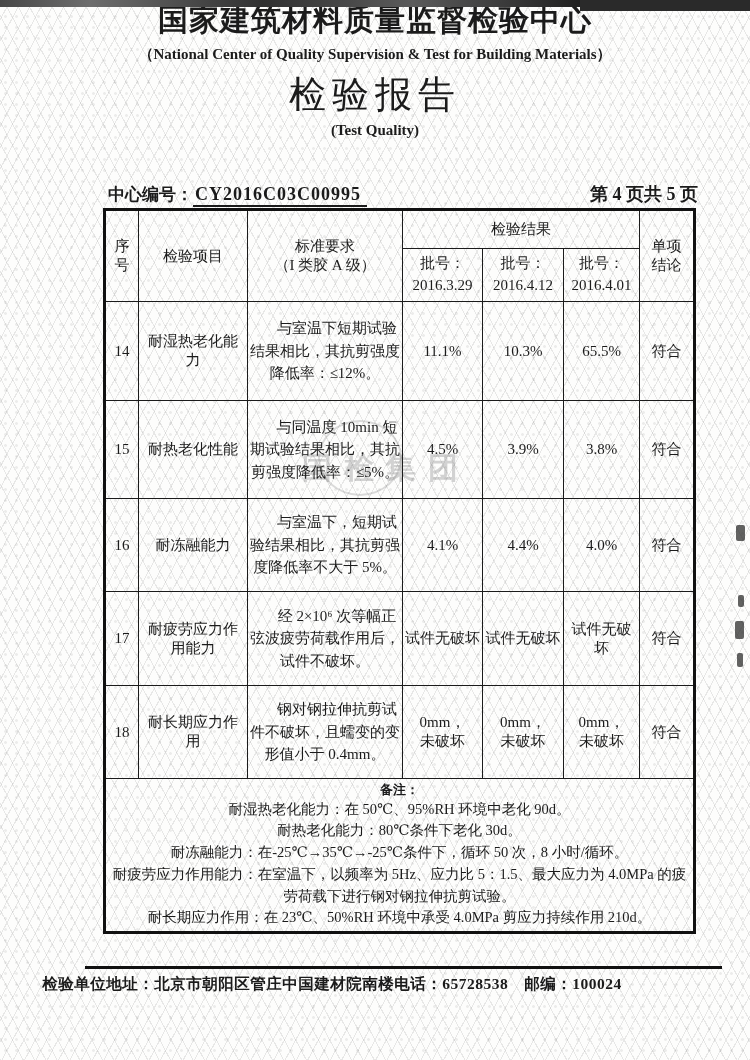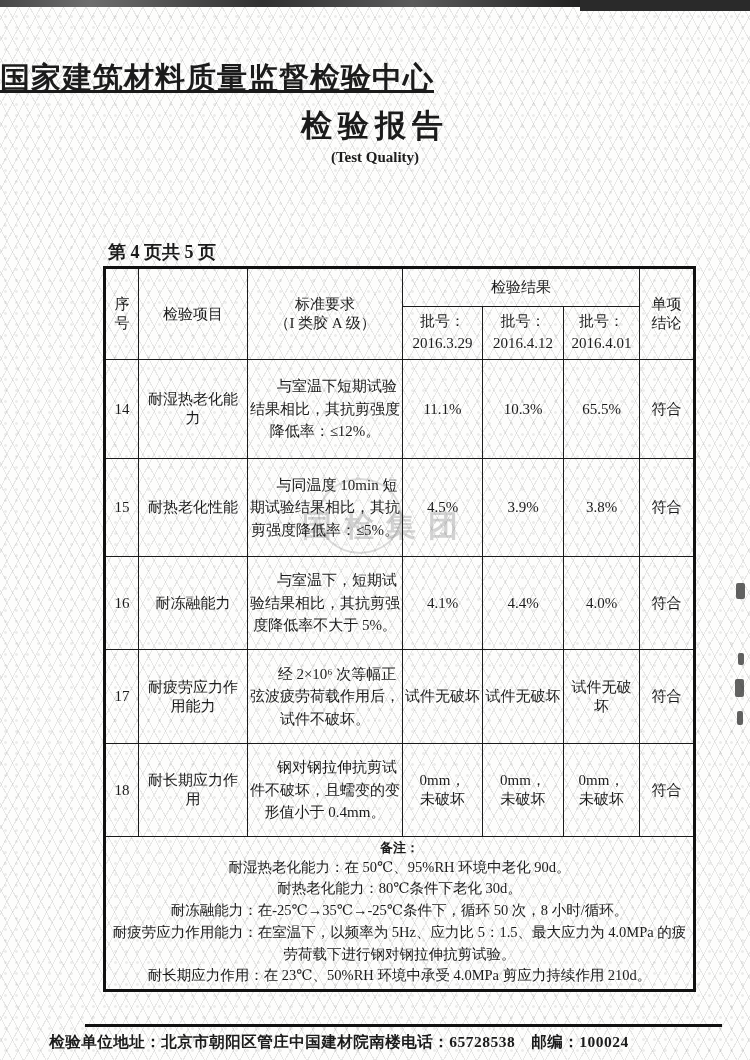--- a/index.html
+++ b/index.html
@@ -23,23 +23,23 @@
   .scan-top-strip {
     position:absolute; top:0; left:0; width:750px; height:7px; z-index:3;
     background:linear-gradient(90deg,#474747 0%,#6d6d6d 12%,#303030 35%,#5b5b5b 55%,#1e1e1e 78%,#000 100%);
   }
   .scan-top-strip .corner {
     position:absolute; right:0; top:0; width:170px; height:11px; background:#2a2a2a;
   }
   .content { position:relative; z-index:1; }
 
   
-  .org-title { text-align:left; margin-top:58px; font-size:30px; font-weight:bold; letter-spacing:1px;text-decoration:underline; }
+  .org-title { text-align:center; font-size:30px; font-weight:bold; letter-spacing:1px; }
   .org-subtitle { text-align:center; margin-top:4px; font-size:15px; font-weight:bold; }
-  .report-title { text-align:center; margin-top:6px; font-size:31px; font-weight:bold; letter-spacing:6px; }
+  .report-title { text-align:center; margin-top:6px; font-size:37px; font-weight:normal; letter-spacing:6px; }
   .report-subtitle { text-align:center; margin-top:2px; font-size:15px; font-weight:bold; }
 
   .meta-row { position:absolute; left:108px; right:52px; top:182px; display:flex; justify-content:space-between; align-items:flex-end; }
   .center-no { font-size:17px; font-weight:bold; }
   .center-no .val { font-size:18px; border-bottom:2px solid #1b1b1b; padding:0 6px 1px 2px; letter-spacing:1px; }
   .page-info { font-size:18px; font-weight:bold; }
 
   
   .watermark {
     position:absolute; left:302px; top:448px; z-index:1;
@@ -79,37 +79,41 @@
     text-indent:1.6em;
   }
   td.seq { font-weight:bold; font-size:16px; }
   th.batch { font-weight:bold; font-size:14.5px; line-height:1.45; }
   td.remarks-cell { text-align:left; vertical-align:top; padding:5px 9px; }
   .remarks-label { font-size:13px; font-weight:bold; line-height:1.35; }
   .remark-line { font-size:14.5px; line-height:1.5; }
 
   
   .footer-rule { position:absolute; left:85px; top:966px; width:637px; height:3px; background:#111; z-index:2; }
-  .footer-text { position:absolute; left:12px; top:974px; width:654px; text-align:center; font-size:15.5px; font-weight:bold; z-index:2; letter-spacing:.5px; }
+  .footer-text { position:absolute; left:5px; top:974px; width:654px; text-align:center; font-size:15.5px; font-weight:bold; z-index:2; letter-spacing:.5px; }
 </style>
 </head>
 <body>
 
 <div class="paper-pattern"></div>
 <div class="scan-top-strip">
     <span class="corner"></span>
   </div>
 
 <div class="content">
 
   <div class="org-title">国家建筑材料质量监督检验中心</div>
+  <div class="org-subtitle">（National Center of Quality Supervision &amp; Test for Building Materials）</div>
   <div class="report-title">检验报告</div>
   <div class="report-subtitle">(Test Quality)</div>
 
   <div class="meta-row">
+    <div class="center-no">
+      <span>中心编号：</span><span class="val">CY2016C03C00995</span>
+    </div>
     <div class="page-info">第 4 页共 5 页</div>
   </div>
 
   <div class="stamp-ghost"></div>
   <div class="watermark">国检集团</div>
   <div class="edge-smudges">
       <i></i>
       <i></i>
       <i></i>
       <i></i>

